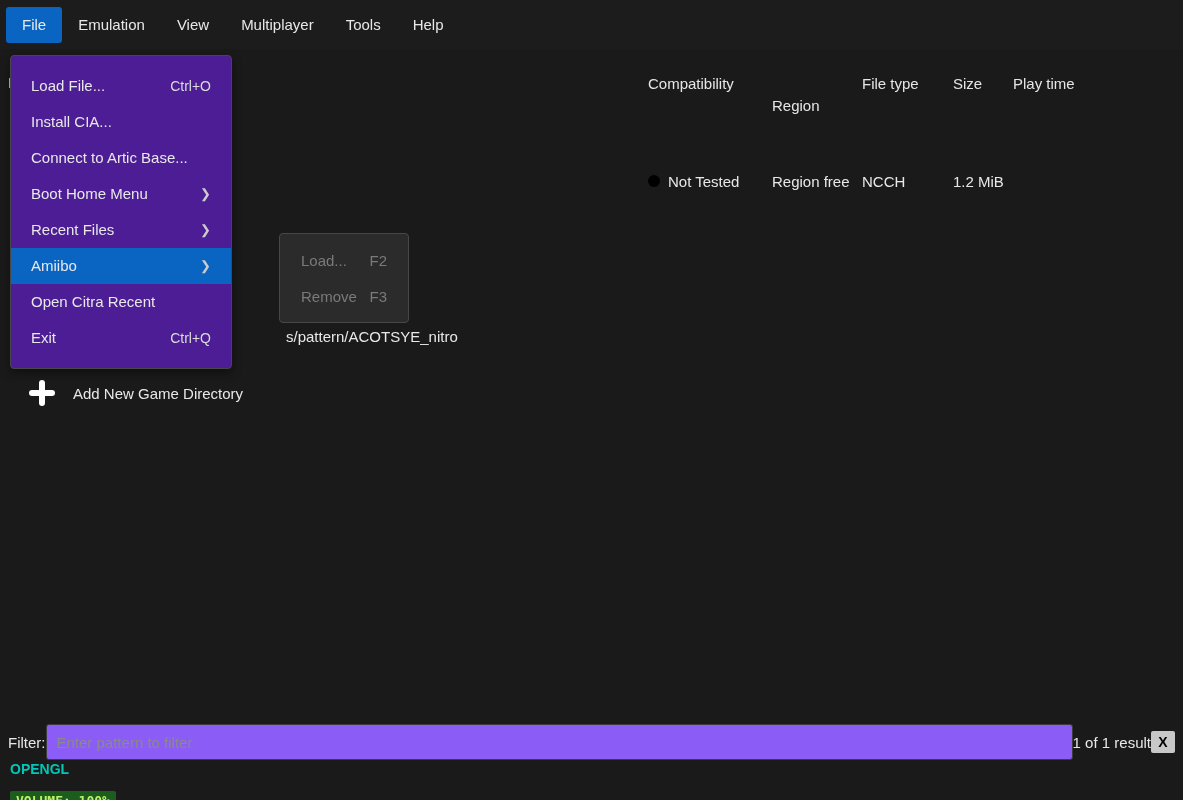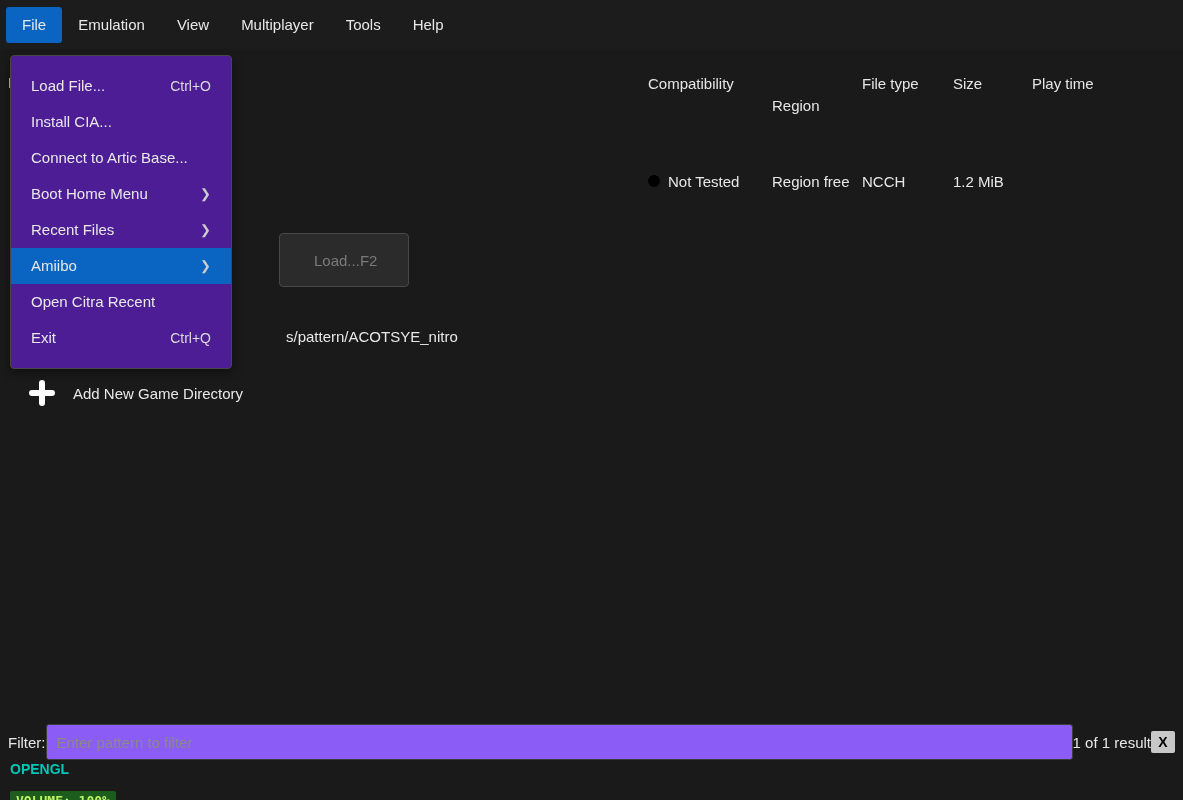--- a/index.html
+++ b/index.html
@@ -11,31 +11,31 @@
 .menubar .item.active { background:#0a64c2; }
 
 
 .dropdown { position:absolute; left:10px; top:55px; width:222px; background:#4c1d95; border:1px solid #474747; border-radius:4px; padding:12px 0; z-index:20; box-shadow:0 4px 10px rgba(0,0,0,.4); }
 .dropdown .mi { display:flex; justify-content:space-between; align-items:center; padding:0 20px; height:36px; line-height:36px; cursor:pointer; }
 .dropdown .mi.highlight { background:#0a64c2; }
 .dropdown .mi .sc { color:#dcdcdc; font-size:14px; }
 .chev { font-size:13px; color:#ccc; }
 
 
-.submenu { position:absolute; left:279px; top:233px; width:130px; background:#2b2b2b; border:1px solid #474747; border-radius:4px; padding:8px 16px; z-index:25; }
+.submenu { position:absolute; left:279px; top:233px; width:130px; background:#2b2b2b; border:1px solid #474747; border-radius:4px; padding:8px 3px; z-index:25; }
 .submenu .si { display:flex; justify-content:space-between; align-items:center; padding:0 18px; height:36px; cursor:pointer; color:#7a7a7a; }
 
 
 .headers { position:absolute; top:65px; left:0; right:0; height:36px; display:flex; align-items:center; padding:0 12px; color:#e6e6e6; font-size:15px; }
 .col-name { flex:0 0 636px; }
 .col-compat { flex:0 0 124px; }
 .col-region { flex:0 0 90px;margin-top:44px; }
 .col-ft     { flex:0 0 91px; }
 .col-size   { flex:0 0 60px; }
-.col-play   { flex:1;margin-left:19px; }
+.col-play   { flex:1; }
 
 
 .datarow { position:absolute; top:166px; left:0; right:0; height:30px; display:flex; align-items:center; padding:0 12px; }
 .datarow .cell-compat { flex:0 0 124px; margin-left:636px; display:flex; align-items:center; gap:8px; }
 .datarow .cell-compat .dot { width:12px; height:12px; border-radius:50%; background:#000; }
 .datarow .cell-region { flex:0 0 90px; }
 .datarow .cell-ft     { flex:0 0 91px; }
 .datarow .cell-size   { flex:0 0 60px; }
 
 
@@ -137,20 +137,24 @@
     <span>Exit</span>
     <span class="sc">Ctrl+Q</span>
   </div>
 </div>
 
 <div class="submenu">
   <div class="si">
     <span>Load...</span>
     <span>F2</span>
   </div>
+  <div class="si">
+    <span>Remove</span>
+    <span>F3</span>
+  </div>
 </div>
 
 <div class="filterbar">
   <span>Filter:</span>
   <input type="text" placeholder="Enter pattern to filter" style="">
   <span>1 of 1 result</span>
   <div class="xbtn">X</div>
 </div>
 
 <div class="statusbar">

